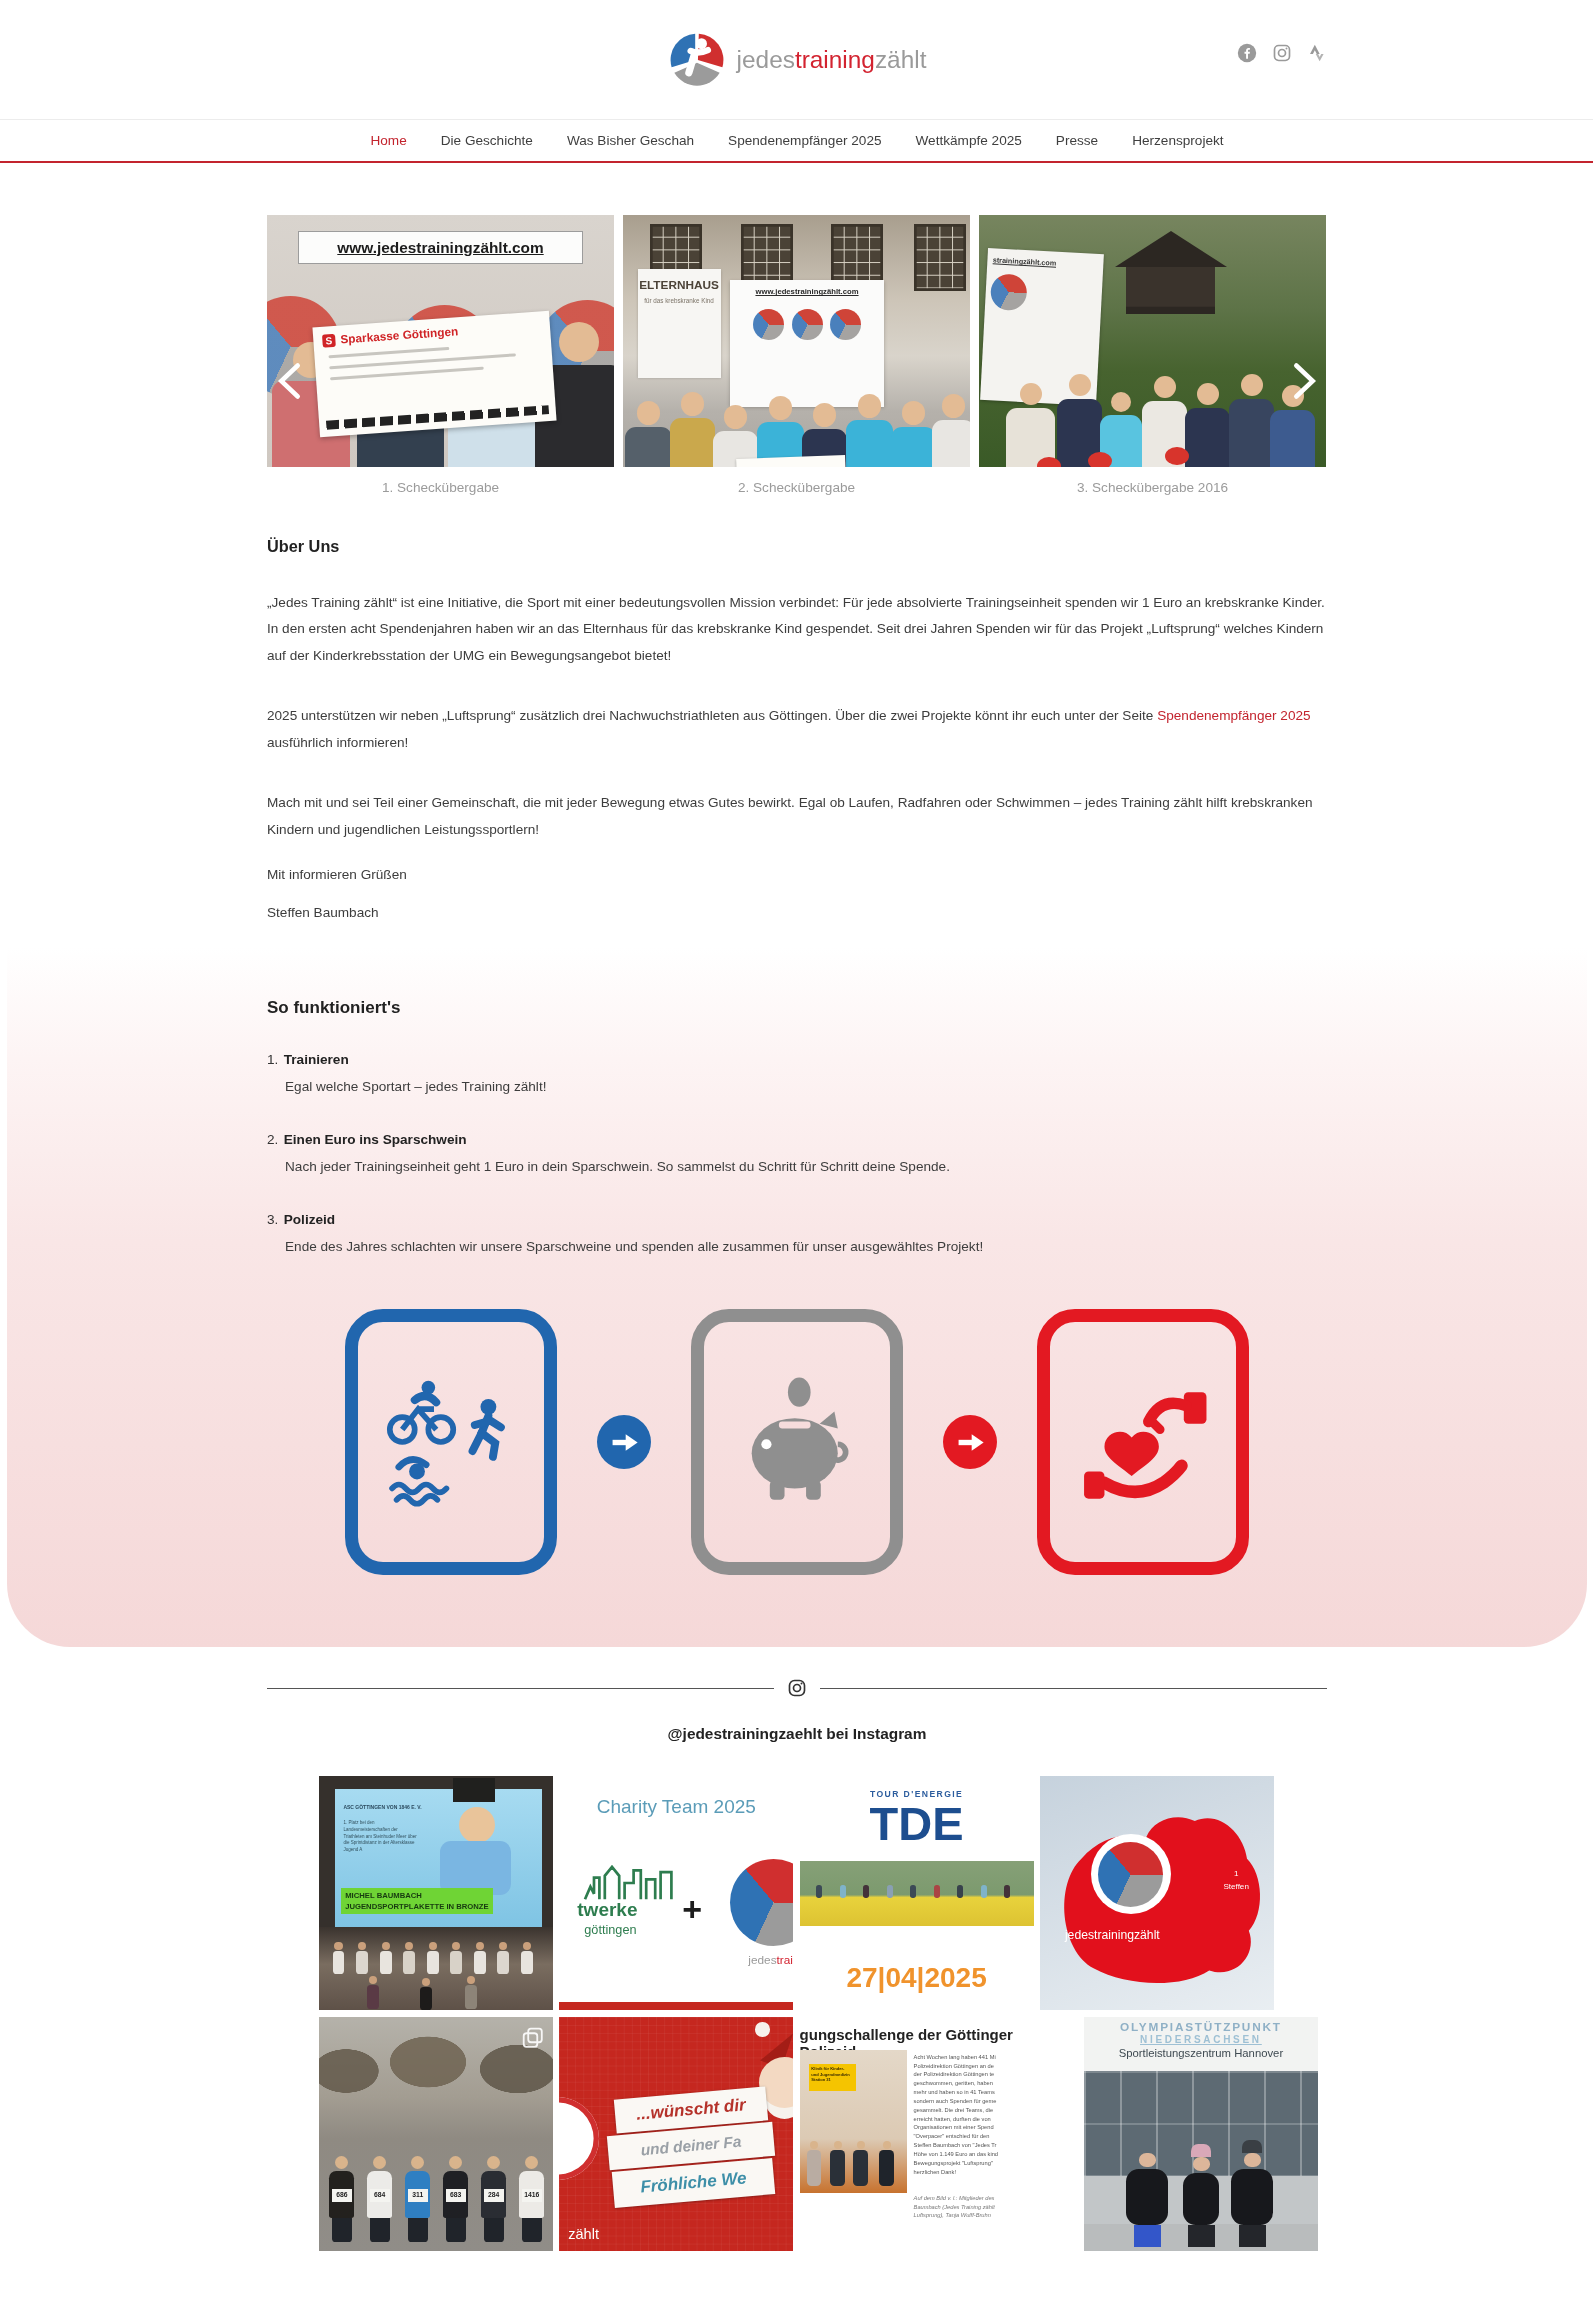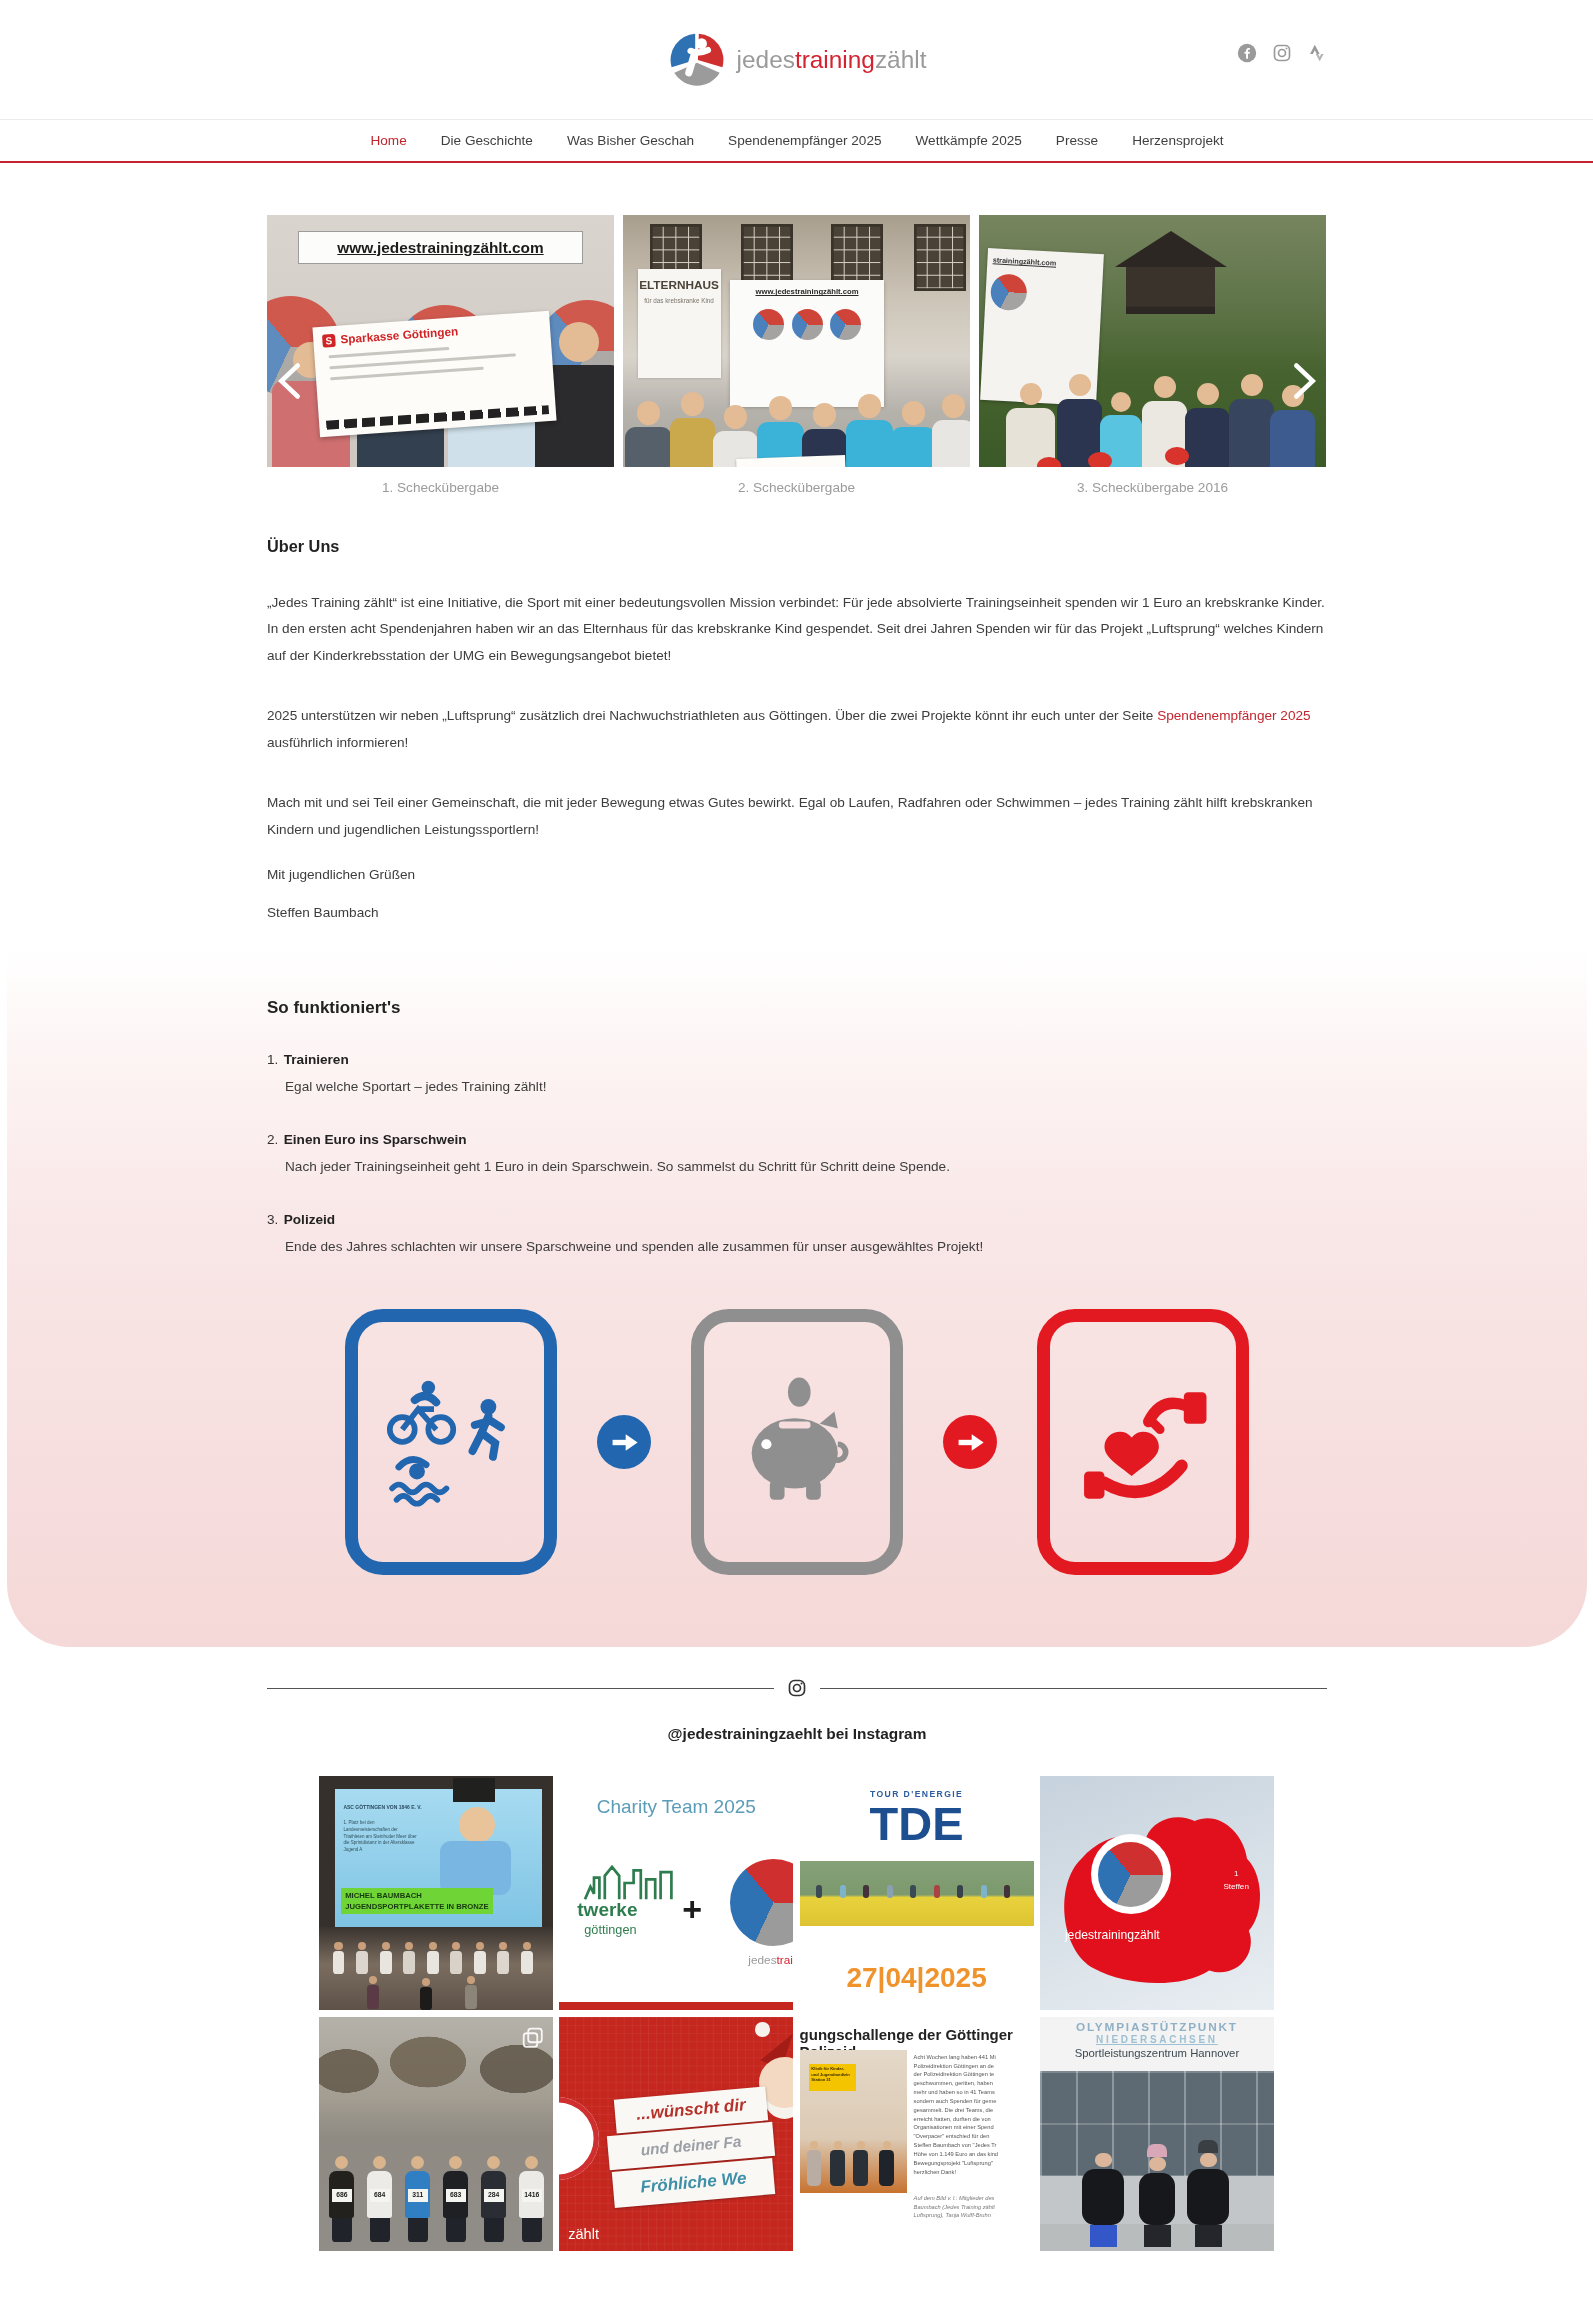--- a/index.html
+++ b/index.html
@@ -181,21 +181,21 @@
   .t7-photo { position:absolute; left:0; top:33px; width:107px; height:143px;
               background:linear-gradient(180deg,#e4d8c8 0%,#dccab4 62%,#c7722e 100%); }
   .t7-sign { position:absolute; left:9px; top:14.5px; width:47px; height:27px; background:#f5c400; color:#3a2c00;
              font-size:4.1px; font-weight:bold; padding:1.8px 2.7px; line-height:1.4; }
   .t7-fig { position:absolute; bottom:7.2px; width:18px; }
   .t7-fig .h { width:8.1px; height:8.1px; border-radius:50%; background:#d9b48c; margin:0 auto; }
   .t7-fig .b { width:14.5px; height:36px; background:#2a3038; border-radius:4.5px; margin:0.9px auto 0; }
   .t7-body { position:absolute; left:114px; top:36px; width:118px; font-size:5.7px; line-height:1.55; color:#555; }
   .t7-cap  { position:absolute; left:114px; top:177px; width:118px; font-size:5.7px; line-height:1.55; color:#777; font-style:italic; }
   
-  .t8 { background:#c2c6c8; }
+  .t8 { background:#c2c6c8;margin-left:44px; }
   .t8-band { position:absolute; left:0; right:0; top:0; height:54px; background:#f2f3f2; text-align:center; }
   .t8-l1 { font-size:11.8px; font-weight:bold; color:#8fb0c6; letter-spacing:1.8px; margin-top:3.6px; }
   .t8-l2 { font-size:10px; font-weight:bold; color:#9ec0d4; letter-spacing:2.7px;text-decoration:underline; }
   .t8-l3 { font-size:11.3px; color:#3f4a52; margin-top:1.8px; }
   .t8-glass { position:absolute; left:0; right:0; top:54px; height:105px; background:#5d6a73;
               background-image:linear-gradient(90deg,rgba(255,255,255,.3) 1.8px,transparent 1.8px),
                                linear-gradient(rgba(255,255,255,.2) 1.8px,transparent 1.8px);
               background-size:36px 52px; }
   .t8-ground { position:absolute; left:0; right:0; bottom:0; height:27px; background:#b9bcbd; }
   .t8-p { position:absolute; bottom:3.6px; width:51px; }
@@ -388,21 +388,21 @@
         <div class="s3-piggy" style="left:58px;top:242px"></div>
       </div>
       <div class="slide-caption">3. Scheckübergabe 2016</div>
     </div>
   </div>
 
   <div class="about-title">Über Uns</div>
   <p class="para">„Jedes Training zählt“ ist eine Initiative, die Sport mit einer bedeutungsvollen Mission verbindet: Für jede absolvierte Trainingseinheit spenden wir 1 Euro an krebskranke Kinder. In den ersten acht Spendenjahren haben wir an das Elternhaus für das krebskranke Kind gespendet. Seit drei Jahren Spenden wir für das Projekt „Luftsprung“ welches Kindern auf der Kinderkrebsstation der UMG ein Bewegungsangebot bietet!</p>
   <p class="para"><span>2025 unterstützen wir neben „Luftsprung“ zusätzlich drei Nachwuchstriathleten aus Göttingen.  Über die zwei Projekte könnt ihr euch unter der Seite </span><span class="link-red">Spendenempfänger 2025</span><span> ausführlich informieren!</span></p>
   <p class="para">Mach mit und sei Teil einer Gemeinschaft, die mit jeder Bewegung etwas Gutes bewirkt. Egal ob Laufen, Radfahren oder Schwimmen – jedes Training zählt hilft krebskranken Kindern und jugendlichen Leistungssportlern!</p>
-  <p class="sig">Mit jugendlichen Grüßen</p>
+  <p class="sig">Mit informieren Grüßen</p>
   <p class="sig">Steffen Baumbach</p>
 </div>
 
 <div class="pink-section">
   <div class="content">
     <div class="how-title">So funktioniert's</div>
 
     <div class="step">
       <div class="step-head">
           <span class="step-num">1.</span>

